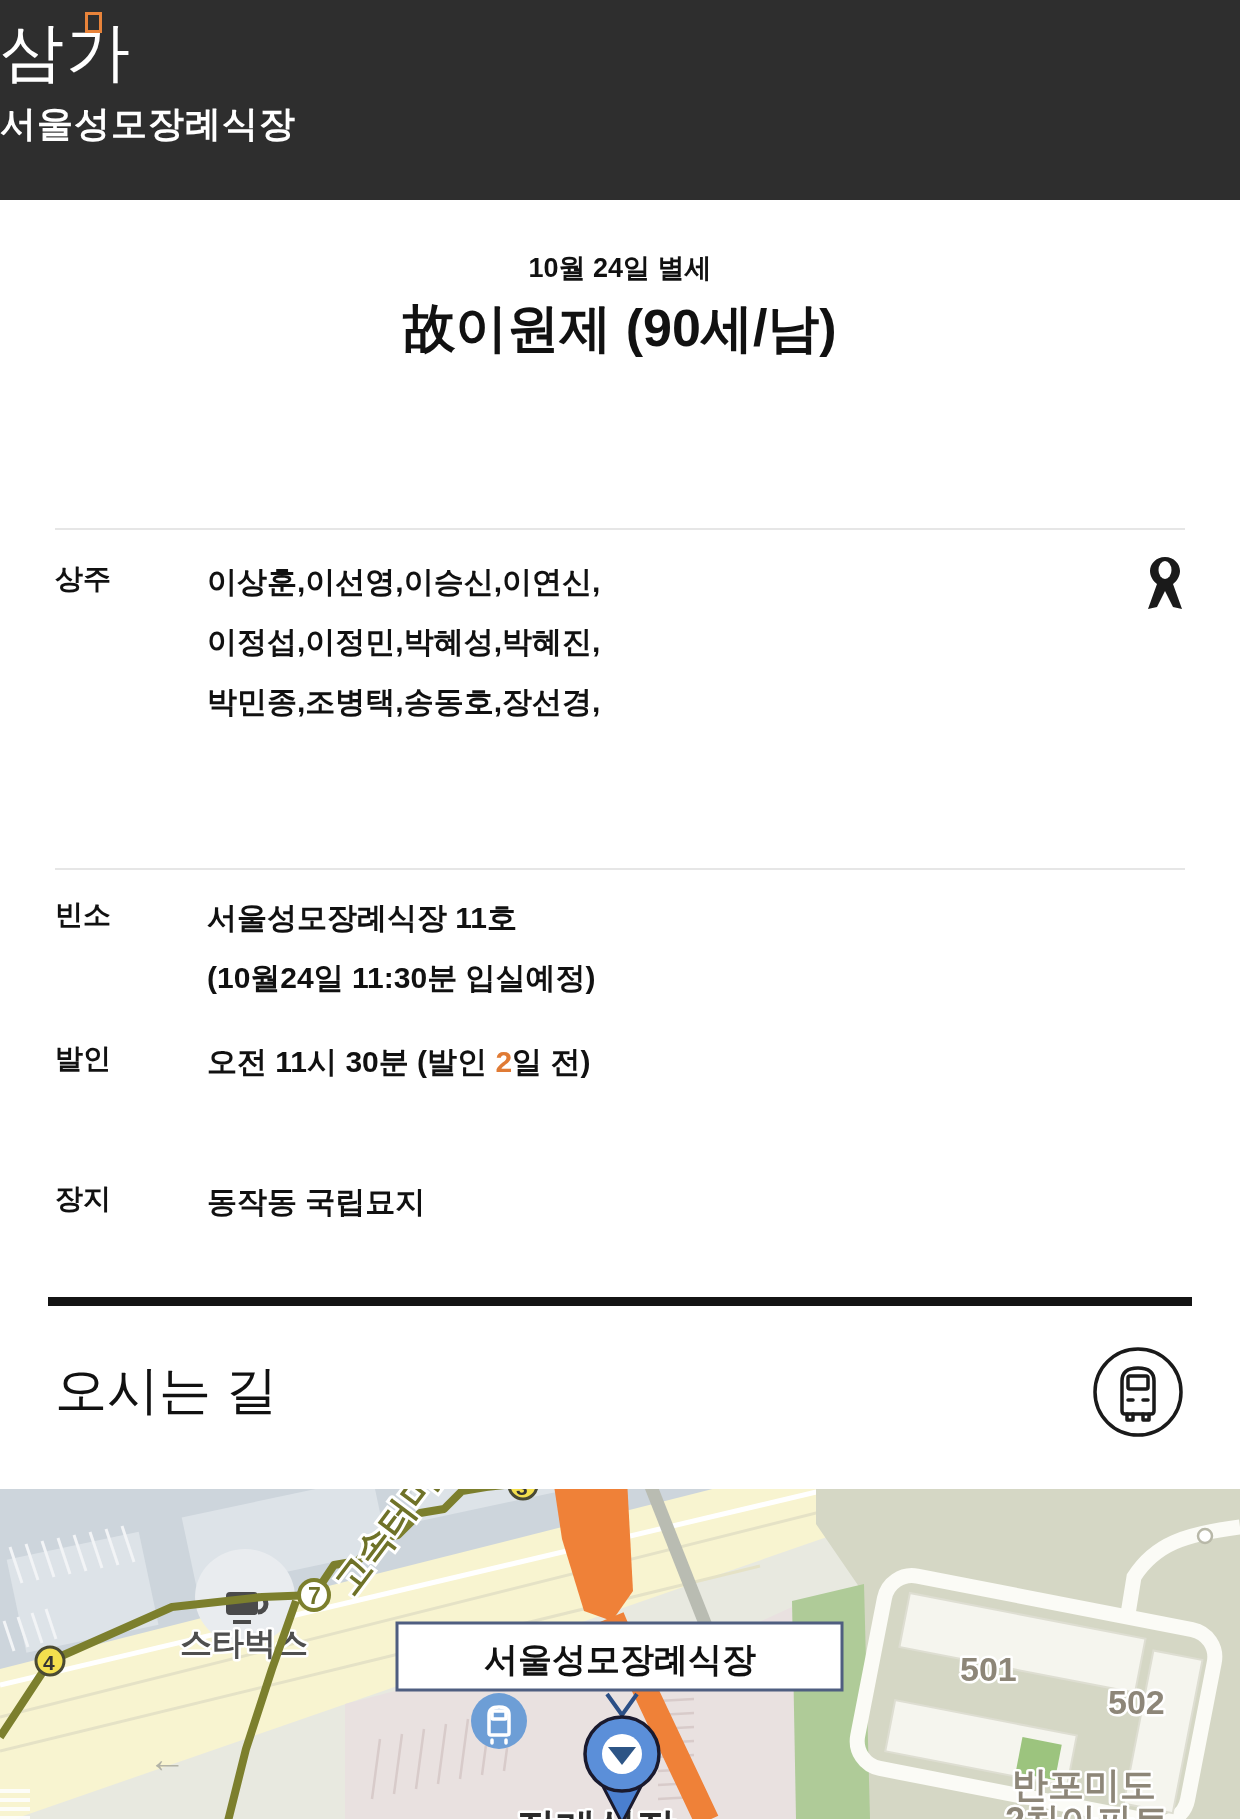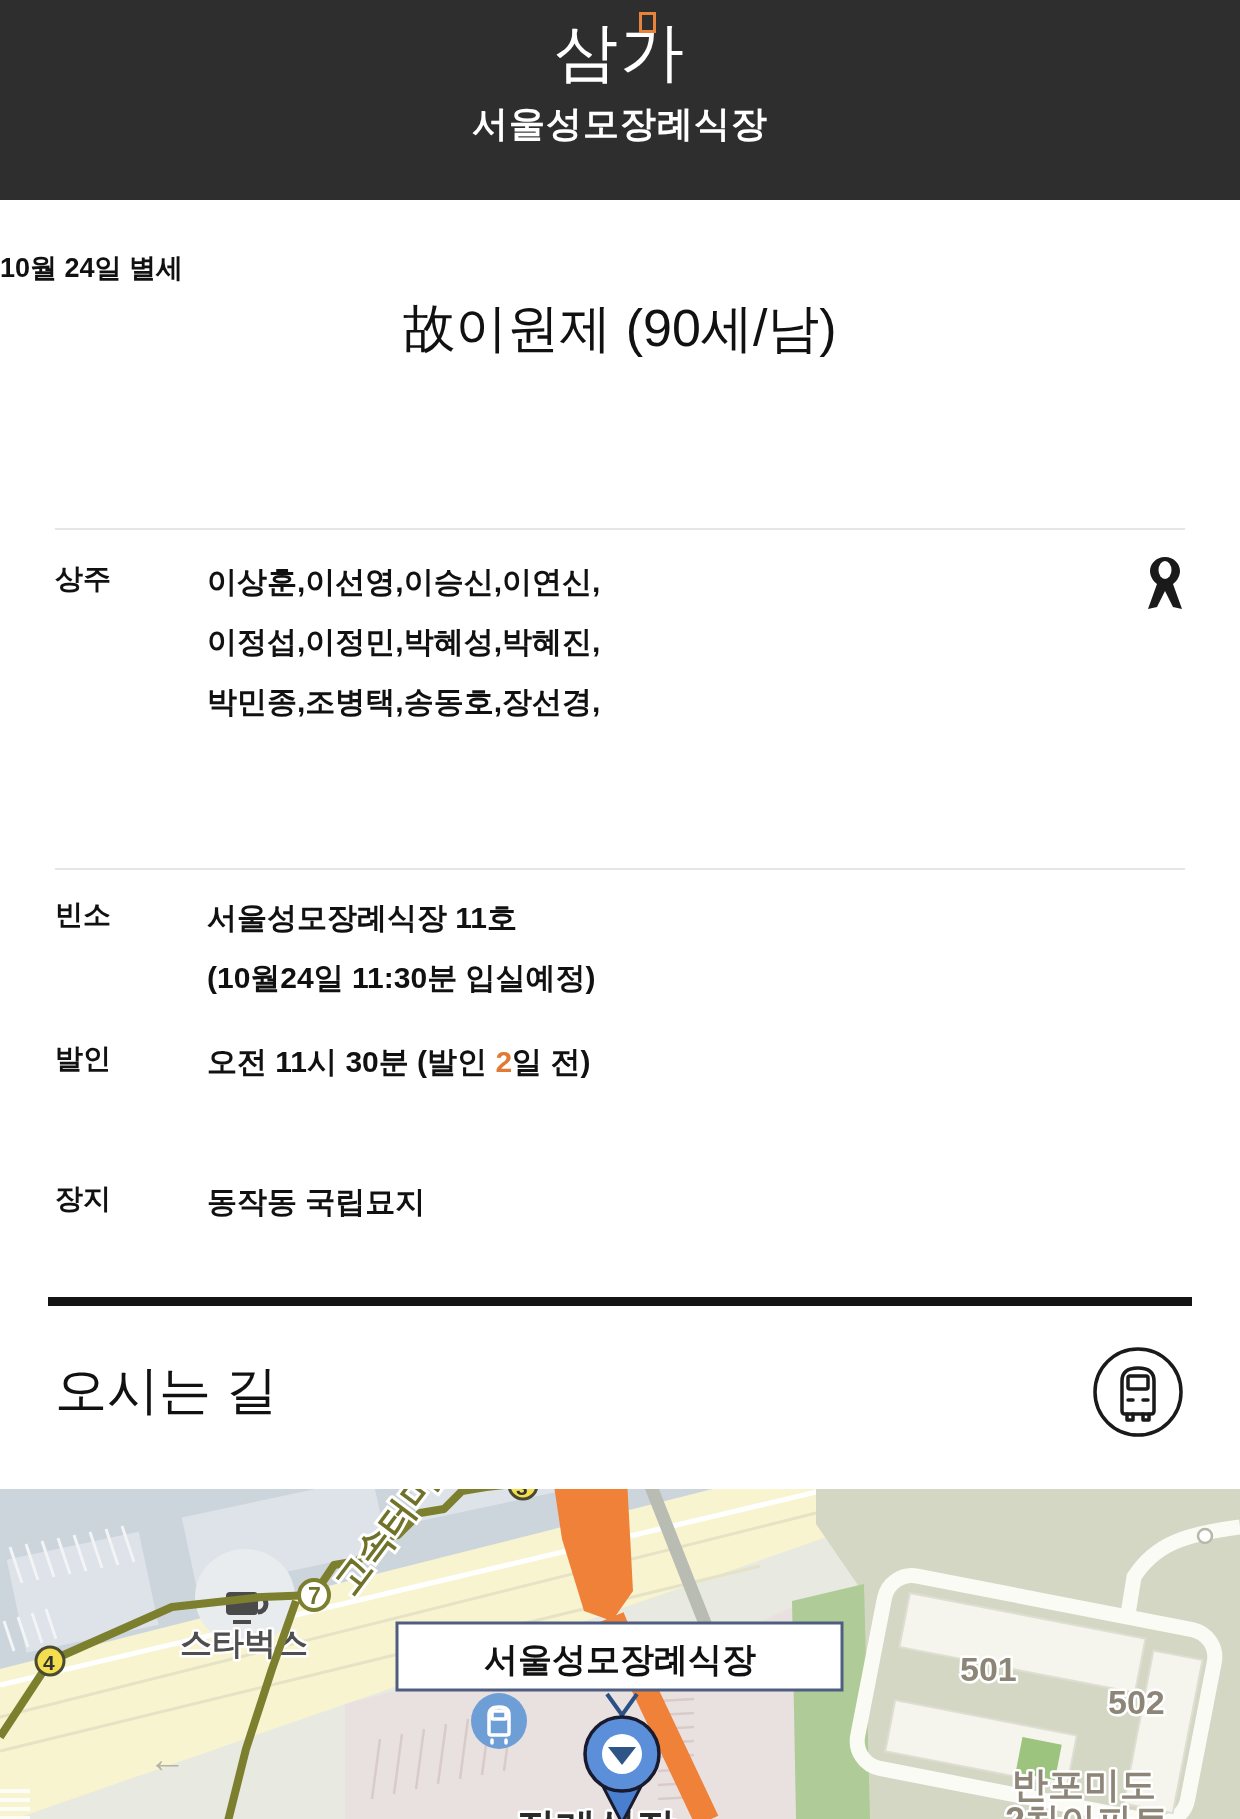--- a/index.html
+++ b/index.html
@@ -1,28 +1,28 @@
 <!DOCTYPE html>
 <html><head>
 <meta charset="utf-8">
 <style>
   html,body{margin:0;padding:0}
   body{width:1240px;height:1819px;overflow:hidden;position:relative;background:#fff;
        font-family:"Liberation Sans",sans-serif;color:#111}
 
   
-  .header{position:absolute;top:0;left:0;width:1240px;height:200px;background:#2e2e2e;text-align:center}
+  .header{position:absolute;top:0;left:0;width:1240px;height:200px;background:#2e2e2e;}
   .logo-wrap{margin-top:20px;position:relative;display:inline-block;line-height:1}
   .logo-text{color:#fff;font-family:"DejaVu Serif",serif;font-size:64px;letter-spacing:2px}
   .logo-square{position:absolute;top:-8px;right:30px;width:11px;height:15px;border:3px solid #e8833a}
   .brand{color:#fff;font-size:36px;font-weight:700;margin-top:16px;letter-spacing:1px}
 
   
-  .death-line{position:absolute;top:250px;width:100%;text-align:left;font-size:27px;font-weight:600}
-  .title{position:absolute;top:294px;width:100%;text-align:center;font-size:52px;font-weight:400}
+  .death-line{position:absolute;top:250px;width:100%;text-align:center;font-size:27px;font-weight:600}
+  .title{position:absolute;top:294px;width:100%;text-align:center;font-size:52px;font-weight:700}
 
   .divider{position:absolute;left:55px;right:55px;height:2px;background:#e6e6e6}
   #div1{top:528px}
   #div2{top:868px}
 
   .row{position:absolute;left:55px;right:55px;display:flex}
   .row .lbl{width:152px;font-size:28px;font-weight:700;padding-top:8px;flex:none}
   .row .val{font-size:30px;font-weight:700;line-height:60px}
   #row-mourners{top:552px}
   #row-binso{top:888px}

